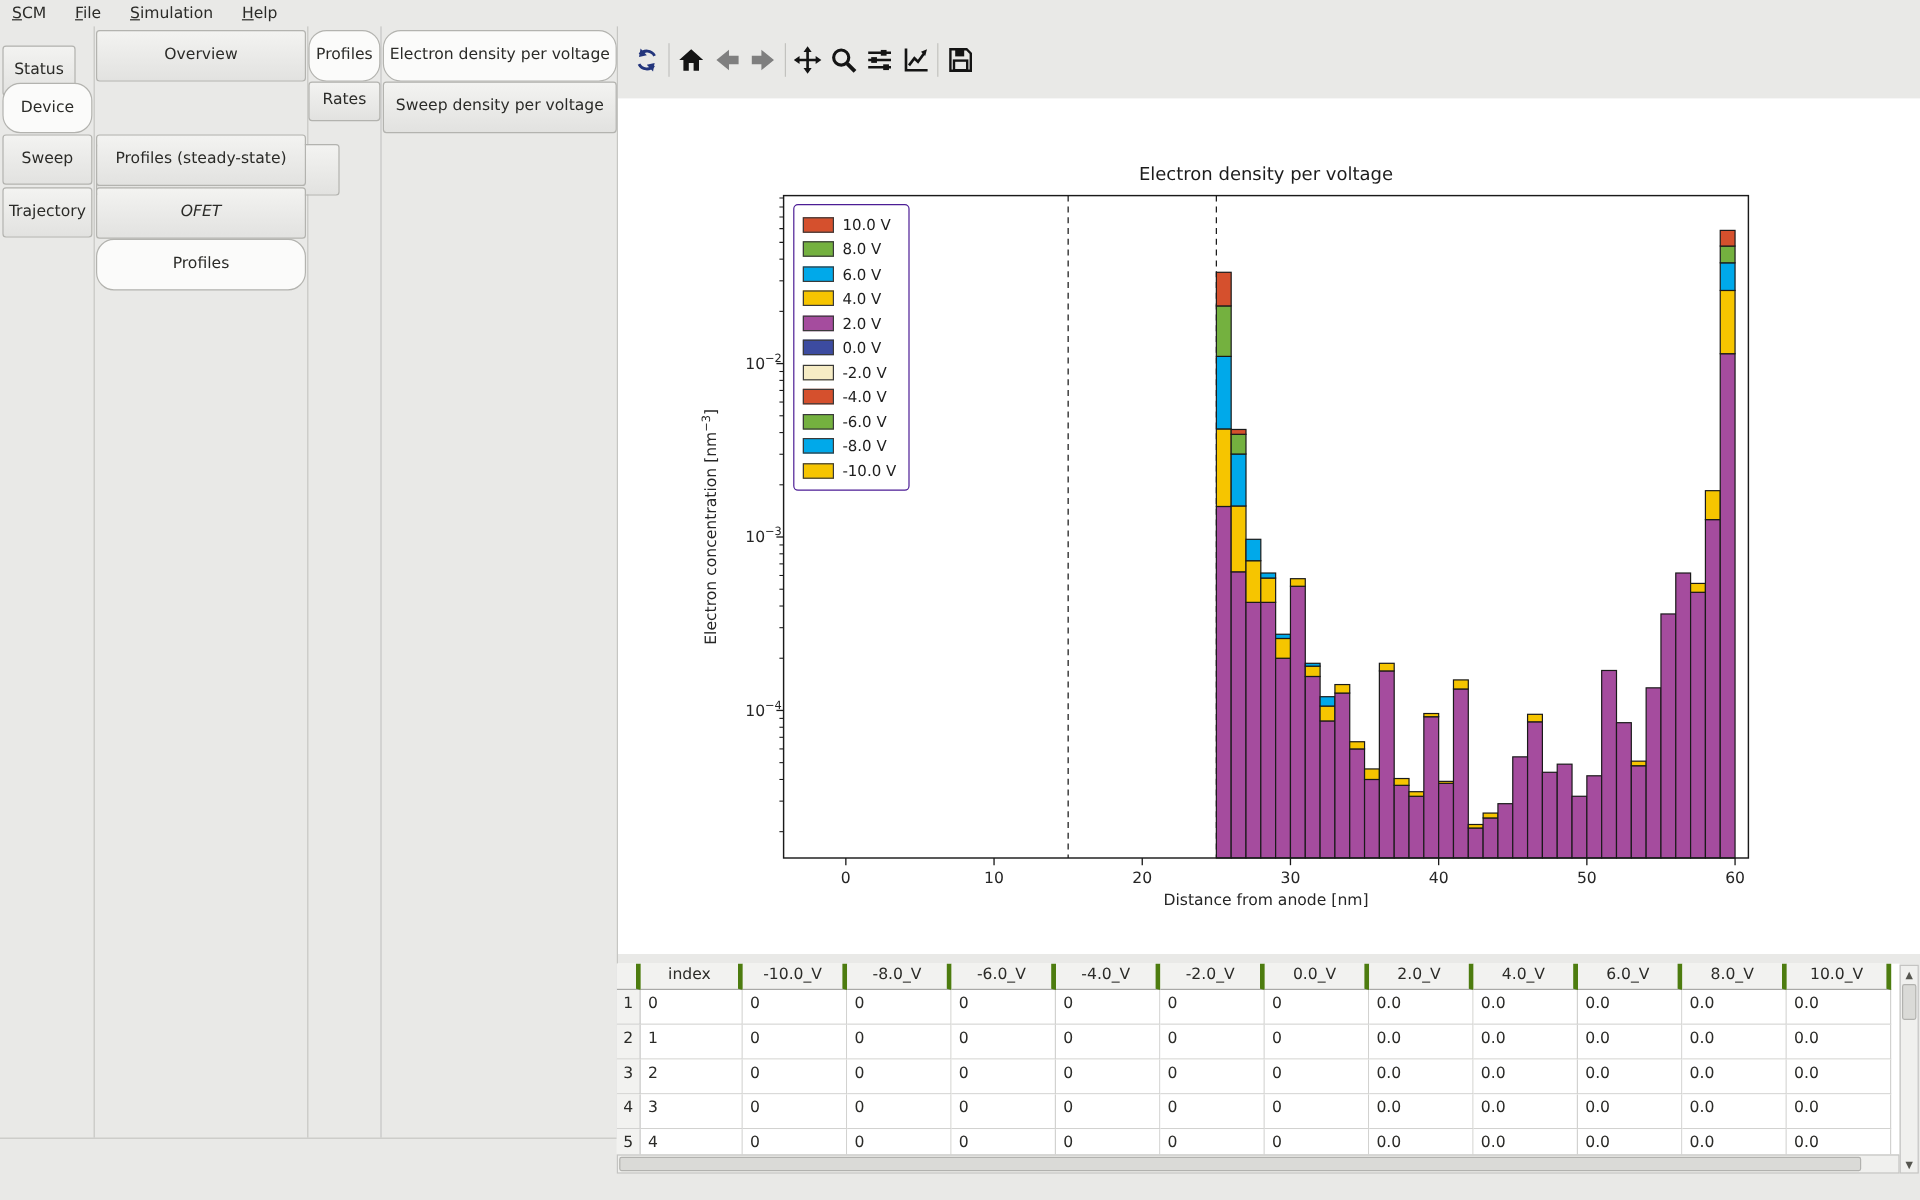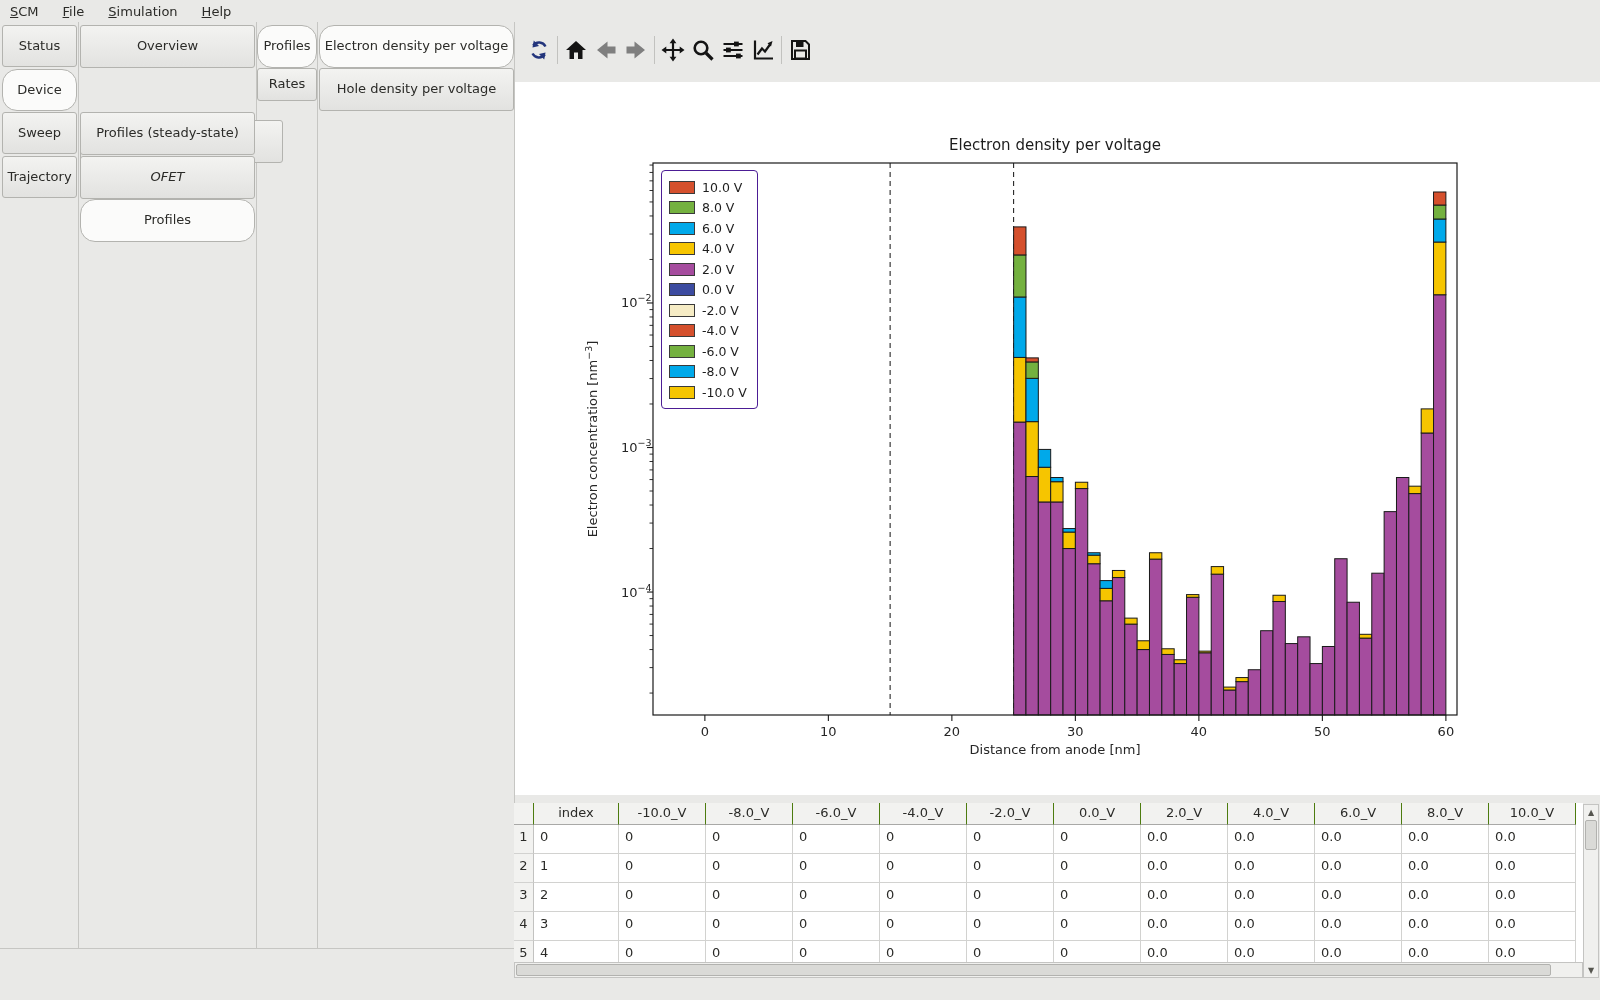--- a/index.html
+++ b/index.html
@@ -33,21 +33,21 @@
   #legend { left:146px; top:88px; width:97px; background:#ffffff; border:1px solid #4c1d95; border-radius:4px; padding:6px 0 5px 7px; }
   .lg-item { display:flex; align-items:center; height:20.5px; }
   .lg-swatch { width:26px; height:13px; border:1px solid #3a3a3a; margin-right:7px; flex:none; }
   .lg-label { font-size:12.5px; color:#1e1e1e; white-space:nowrap; }
 
   
   #tablewrap { left:514px; top:803px; width:1069px; height:159px; overflow:hidden; background:#ffffff; }
   .trow { display:flex; height:29px; }
   .trow.head { height:22px; }
   .tc { flex:none; border-right:1px solid #d2d2d0; border-bottom:1px solid #d2d2d0; padding:4px 0 0 6px; background:#ffffff; font-size:13px; overflow:hidden; white-space:nowrap; }
-  .tc.hd { background:#f2f2f0; border-right:1px solid #4d7c0f; border-bottom:1px solid #a9a9a7; text-align:center; padding:2px 0 0 0; }
+  .tc.hd { background:#f2f2f0; border-right:4px solid #4d7c0f; border-bottom:1px solid #a9a9a7; text-align:center; padding:2px 0 0 0; }
   .tc.rn { background:#f2f2f0; border-right:1px solid #c2c2c0; text-align:center; padding-left:0; }
   .c-num { width:20px; }
   .c-index { width:85px; }
   .c-volt { width:87px; }
 
   
   .sb { position:absolute; background:#f0f0ee; border:1px solid #c4c4c2; }
   .sb-btn { position:absolute; width:14px; height:14px; display:flex; align-items:center; justify-content:center; font-size:8px; color:#55554f; }
   .sb-thumb { position:absolute; background:#dadad7; border:1px solid #b2b2af; border-radius:2px; }
 </style>
@@ -61,33 +61,33 @@
     <span class="menu-item"><span class="mn">H</span><span>elp</span></span>
   </div>
 
 <div class="vline" style="left:78px; top:22px; height:926px;"></div>
 <div class="vline" style="left:256px; top:22px; height:926px;"></div>
 <div class="vline" style="left:317px; top:22px; height:926px;"></div>
 <div class="vline" style="left:514px; top:22px; height:926px;"></div>
 <div class="hline" style="left:0px; top:948px; width:514px;"></div>
 
 <div id="nav-root">
-    <div class="navbtn" style="left: 2px; top: 25px; width: 75px; height: 42px;">Status</div>
+    <div class="navbtn" style="left: 2px; top: 38px; width: 61px; height: 42px;">Status</div>
     <div class="navbtn sel" style="left: 2px; top: 69px; width: 75px; height: 42px;">Device</div>
     <div class="navbtn" style="left: 2px; top: 112px; width: 75px; height: 42px;">Sweep</div>
     <div class="navbtn" style="left: 2px; top: 156px; width: 75px; height: 42px;">Trajectory</div>
     <div class="navbtn" style="left: 80px; top: 25px; width: 175px; height: 43px;">Overview</div>
     <div class="navbtn" style="left: 80px; top: 76px; width: 203px; height: 43px; margin-top: 44px;">Luminance</div>
     <div class="navbtn" style="left: 80px; top: 112px; width: 175px; height: 43px;">Profiles (steady-state)</div>
     <div class="navbtn" style="left: 80px; top: 156px; width: 175px; height: 43px; font-style: italic;">OFET</div>
     <div class="navbtn sel" style="left: 80px; top: 199px; width: 175px; height: 43px;">Profiles</div>
     <div class="navbtn sel" style="left: 257px; top: 25px; width: 60px; height: 43px;">Profiles</div>
     <div class="navbtn" style="left: 257px; top: 68px; width: 60px; height: 33px;">Rates</div>
     <div class="navbtn sel" style="left: 319px; top: 25px; width: 195px; height: 43px;">Electron density per voltage</div>
-    <div class="navbtn" style="left: 319px; top: 68px; width: 195px; height: 43px;">Hole density per voltage</div>
+    <div class="navbtn" style="left: 319px; top: 68px; width: 195px; height: 43px;">Sweep density per voltage</div>
   </div>
 
 <div id="toolbar" class="abs">
     <div class="tbtn">
       <svg width="24" height="24" viewBox="0 0 24 24">
         <g fill="none" stroke="#23357c" stroke-width="2.4">
           <path d="M18.5 8.5 A7.3 7.3 0 0 0 6.2 7.4"></path>
           <path d="M5.5 15.5 A7.3 7.3 0 0 0 17.8 16.6"></path>
         </g>
         <path fill="#23357c" d="M6.8 2.5 L5.5 9.5 L12 8 Z"></path>

